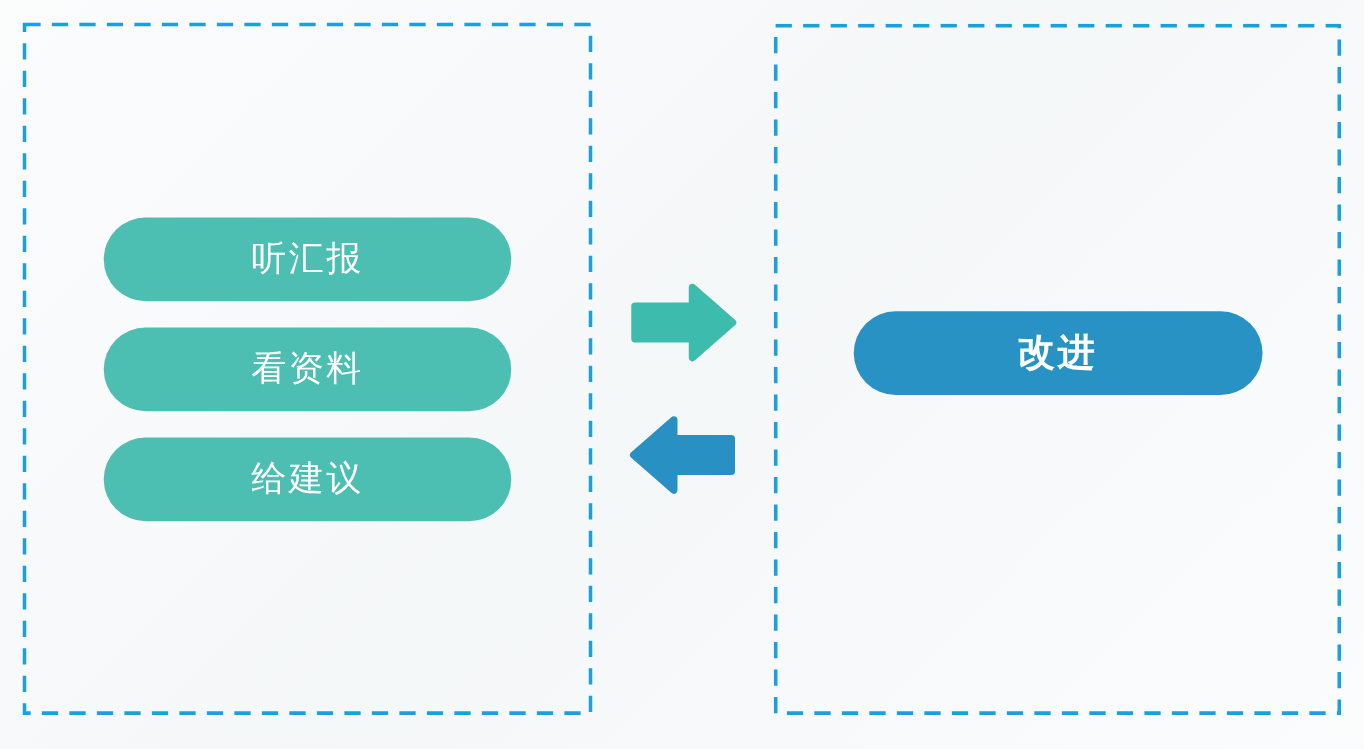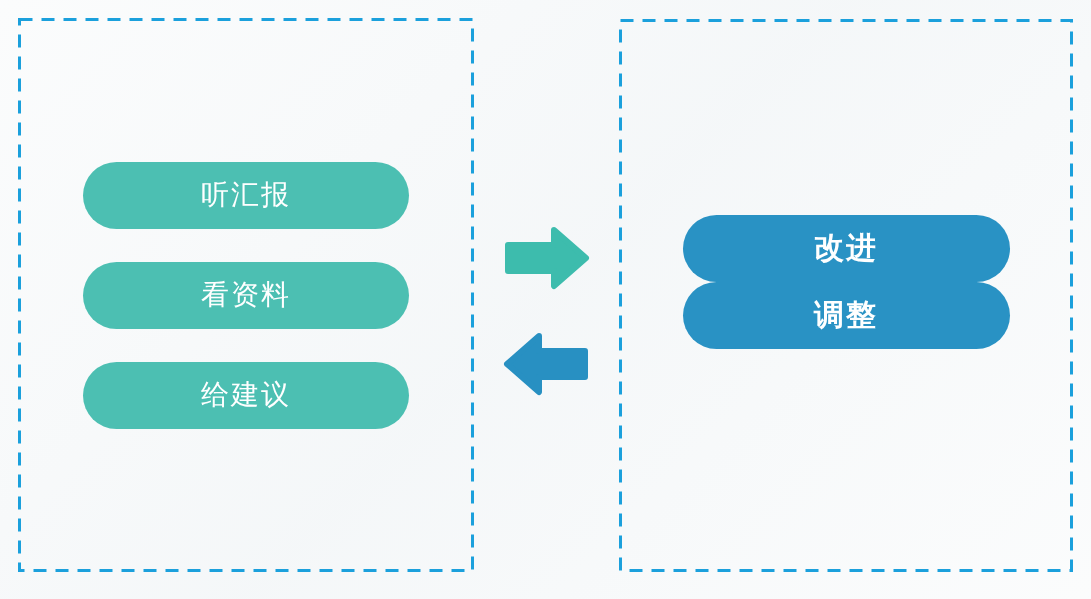--- a/index.html
+++ b/index.html
@@ -34,21 +34,21 @@
   .box-right { left: 619px; top: 19px; width: 454px; height: 553px; }
 
   .pill-col {
     position: absolute;
     left: 0; top: 0; right: 0; bottom: 0;
     display: flex;
     flex-direction: column;
     align-items: center;
     justify-content: center;
   }
-  .box-left .pill-col { gap: 33px; }
+  .box-left .pill-col { gap: 21px; }
   .box-right .pill-col { padding-bottom: 27px; }
 
   .pill {
     display: flex;
     align-items: center;
     justify-content: center;
     color: #ffffff;
     letter-spacing: 2px;
   }
   .pill-teal {
@@ -116,17 +116,16 @@
       <path class="arrow-shape-blue" d="M82 19 H36 V4 L4 32 L36 60 V45 H82 Z"></path>
     </svg>
   </div>
 
   <div class="dashed-box box-right">
     <svg class="border-svg" viewBox="0 0 454 553" preserveAspectRatio="none">
       <rect class="border-rect" x="1.5" y="1.5" width="451" height="550"></rect>
     </svg>
     <div class="pill-col">
       <div class="pill pill-blue">改进</div>
-      <div class="pill pill-blue">调整</div>
     </div>
   </div>
 
 </div>
 
 </body></html>

